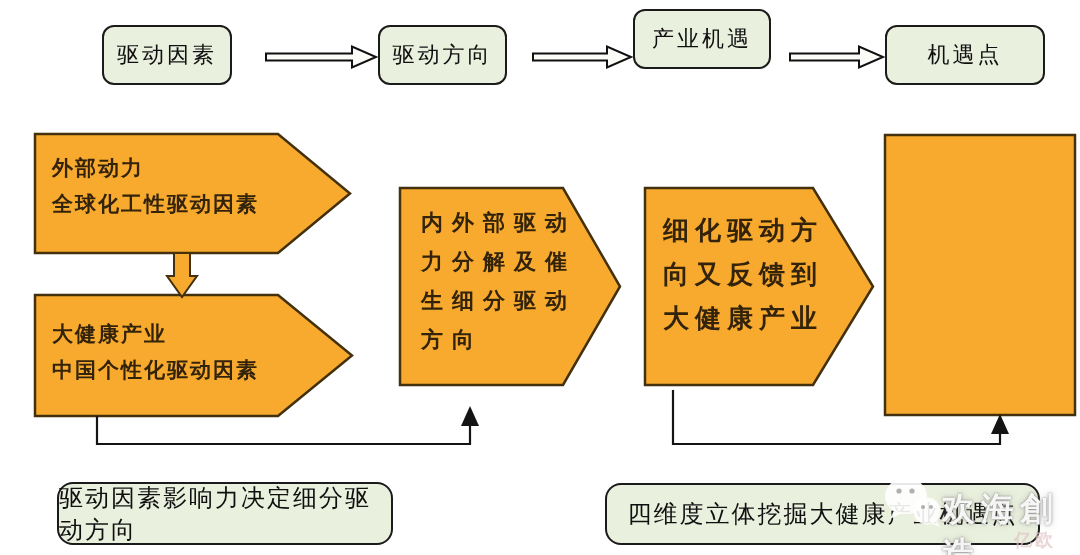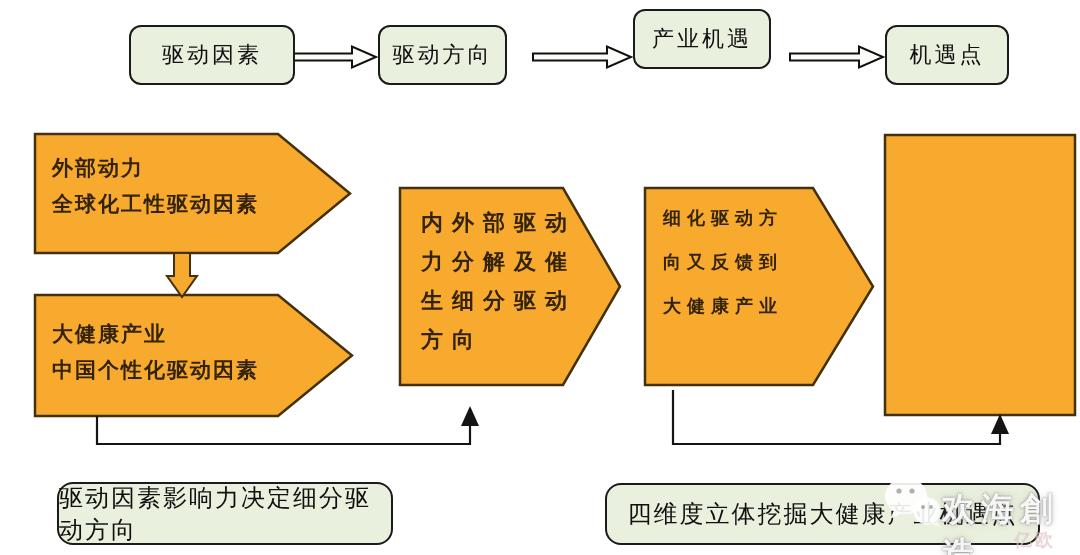--- a/index.html
+++ b/index.html
@@ -23,21 +23,21 @@
     font-size:24px;letter-spacing:2px;color:#101010;font-weight:500;
   }
   
   .ptext{
     position:absolute;color:#33230a;font-weight:600;
     white-space:pre-line;
   }
   .pt-external{left:52px;top:150px;width:250px;font-size:21px;line-height:36px;letter-spacing:2px;}
   .pt-internal{left:52px;top:316px;width:250px;font-size:21px;line-height:36px;letter-spacing:2px;}
   .pt-decompose{left:421px;top:203px;width:165px;font-size:22px;line-height:39px;letter-spacing:9px;}
-  .pt-feedback{left:663px;top:196px;width:165px;font-size:18px;line-height:44px;letter-spacing:6px;}
+  .pt-feedback{left:663px;top:208px;width:165px;font-size:26px;line-height:44px;letter-spacing:6px;}
   .pt-opportunity{left:903px;top:147px;width:162px;font-size:21px;line-height:37px;letter-spacing:5px;}
   
   .orange{fill:#F8AA2E;stroke:#43300C;stroke-width:2.5;}
   .orange2{fill:#F8AA2E;stroke:#43300C;stroke-width:2;}
   .hollow{fill:#fbfbf8;stroke:#111111;stroke-width:2;}
   .wire{fill:none;stroke:#141414;stroke-width:2.2;}
   .head{fill:#141414;stroke:none;}
   
   .wm-icon{position:absolute;left:880px;top:474px;}
   .wm-text{
@@ -73,30 +73,30 @@
 
     <polygon class="orange2" points="174,253 190,253 190,276 197,276 182,297 167,276 174,276"></polygon>
 
     <path class="wire" d="M97,416 V444 H470 V424"></path>
     <polygon class="head" points="470,406 461,426 479,426"></polygon>
 
     <path class="wire" d="M673,390 V444 H1000 V432"></path>
     <polygon class="head" points="1000,414 991,434 1009,434"></polygon>
   </svg>
 
-  <div class="stage" style="left:129px;top:25px;width:166px;">
+  <div class="stage" style="left:102px;top:25px;width:130px;">
     <span>驱动因素</span>
   </div>
   <div class="stage" style="left:378px;top:25px;width:129px;">
     <span>驱动方向</span>
   </div>
   <div class="stage" style="left:633px;top:9px;width:138px;">
     <span>产业机遇</span>
   </div>
-  <div class="stage" style="left:885px;top:25px;width:124px;">
+  <div class="stage" style="left:885px;top:25px;width:160px;">
     <span>机遇点</span>
   </div>
 
   <div class="ptext pt-external">外部动力
 全球化工性驱动因素</div>
   <div class="ptext pt-internal">大健康产业
 中国个性化驱动因素</div>
   <div class="ptext pt-decompose">内外部驱动
 力分解及催
 生细分驱动

